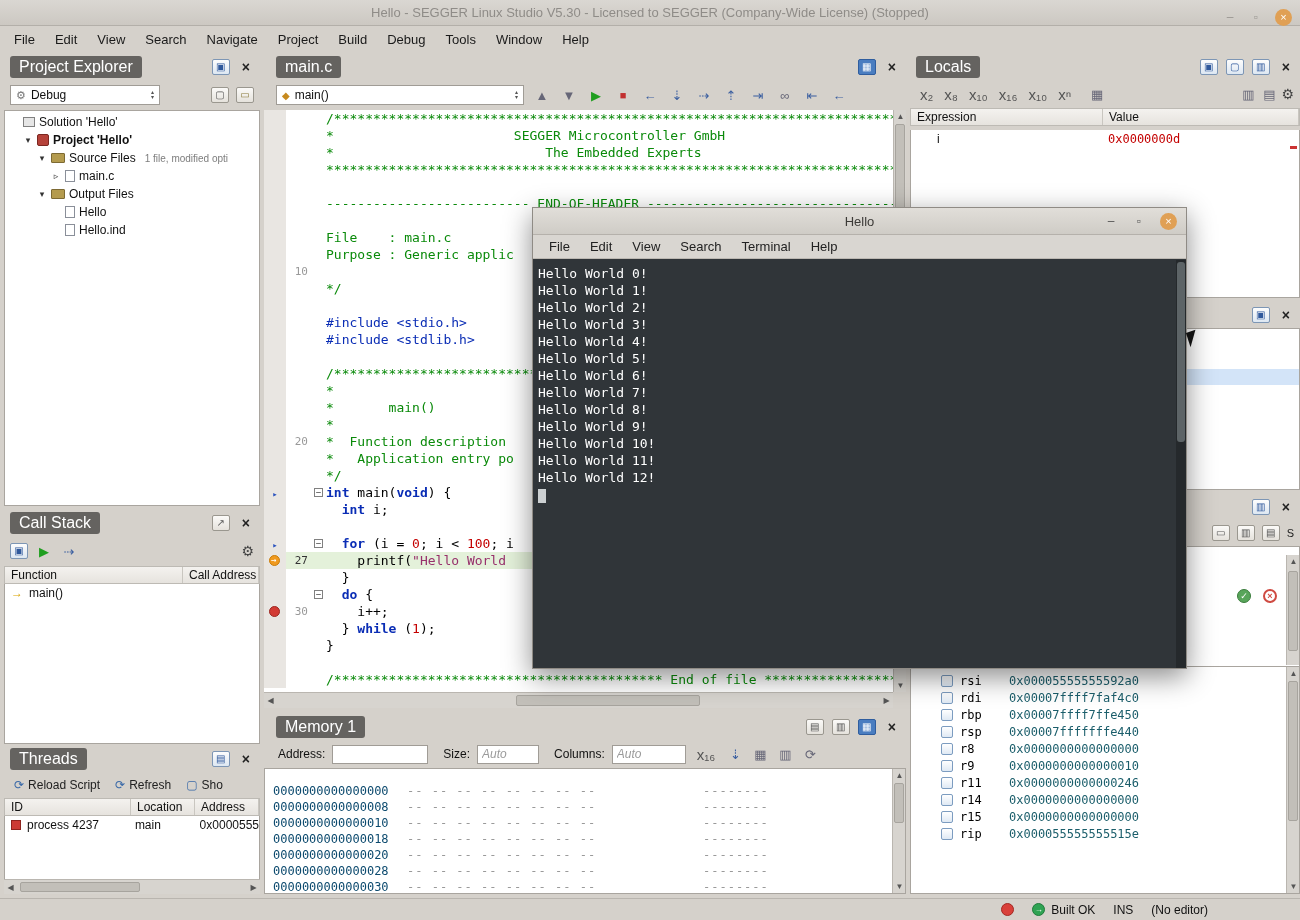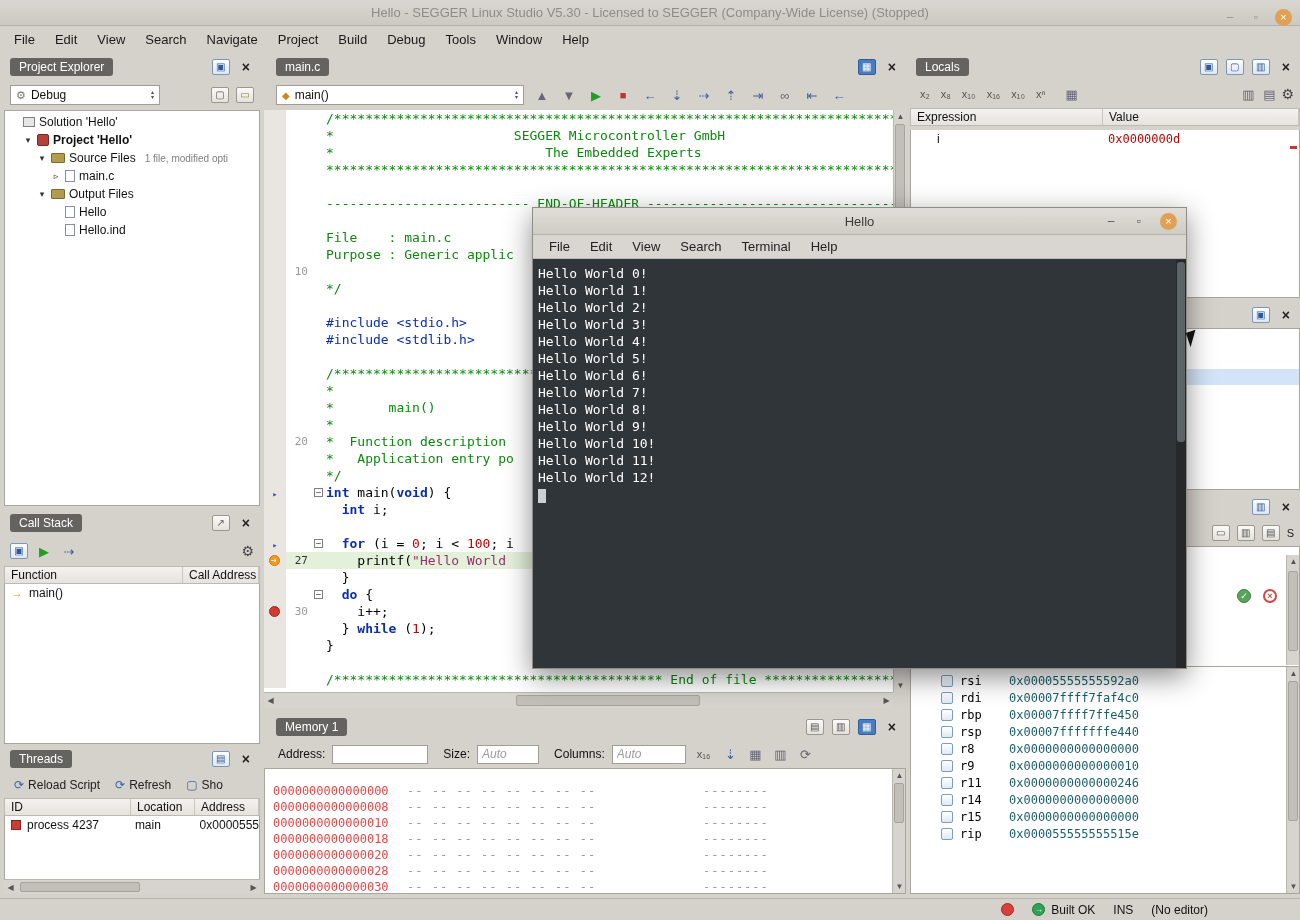--- a/index.html
+++ b/index.html
@@ -8,21 +8,21 @@
 
 .titlebar{position:absolute;left:0;top:0;width:100%;height:26px;background:linear-gradient(#dad7d2,#ccc8c2);border-bottom:1px solid #b3afa9;text-align:center;line-height:26px;color:#8f8c88;font-size:13px;}
 .winctrl{position:absolute;right:8px;top:4px;display:flex;gap:12px;align-items:center;}
 .winbtn{color:#9a9792;font-size:12px;width:14px;text-align:center;}
 .winclose{width:17px;height:17px;border-radius:50%;background:#e0a055;color:#fff;line-height:16px;font-size:11px;text-align:center;}
 .menubar{position:absolute;left:4px;top:27px;width:100%;height:24px;display:flex;align-items:center;}
 .menu-item{padding:3px 10px;font-size:13px;color:#1a1a1a;}
 
 .panel{position:absolute;}
 .phead{height:26px;display:flex;align-items:center;padding:0 6px;gap:8px;}
-.badge{background:#656360;color:#fff;border-radius:3px;padding:2px 9px;font-size:12px;white-space:nowrap;}
+.badge{background:#656360;color:#fff;border-radius:3px;padding:2px 9px;font-size:16px;white-space:nowrap;}
 .sp{flex:1;}
 .micon{width:18px;height:16px;border:1px solid #7d96b5;background:linear-gradient(#fdfdfd,#dde7f2);color:#30599c;font-size:10px;line-height:14px;text-align:center;border-radius:2px;flex:none;}
 .micon.active{background:#4a7dc0;color:#fff;border-color:#2f5d9e;}
 .micon.plain{border-color:#9a978f;color:#555;background:linear-gradient(#fbfaf8,#e5e2dc);}
 .xbtn{color:#222;font-size:14px;font-weight:bold;padding:0 4px;}
 .pbody{background:#fff;border:1px solid #a9a59f;position:absolute;left:0;right:0;bottom:0;overflow:hidden;}
 .ptool{height:30px;display:flex;align-items:center;padding:0 6px;gap:7px;}
 .combo{display:flex;align-items:center;background:#fff;border:1px solid #a09c96;height:20px;padding:0 5px;gap:5px;font-size:12px;}
 .spin{display:flex;flex-direction:column;font-size:6px;color:#555;line-height:5px;margin-left:auto;}
 .colhead{display:flex;background:linear-gradient(#f4f2ef,#e6e3de);border:1px solid #bdbab4;height:18px;font-size:12px;}
@@ -76,27 +76,27 @@
 .tmenu-item{padding:2px 10px;font-size:13px;color:#222;}
 .term-body{position:absolute;top:52px;left:0;right:10px;bottom:0;background:#303539;font-family:"DejaVu Sans Mono",monospace;font-size:13px;color:#fff;padding:5px 0 0 5px;overflow:hidden;}
 .tline{height:17px;line-height:17px;white-space:pre;}
 .tcursor{display:inline-block;width:8px;height:14px;background:#ccd0d2;vertical-align:middle;}
 .term-scroll{position:absolute;right:0;top:52px;bottom:0;width:10px;background:#25292c;}
 .term-thumb{position:absolute;left:1px;right:1px;top:2px;height:44%;background:#5d6467;border-radius:3px;}
 
 .lrow{display:flex;height:17px;align-items:center;font-size:12px;}
 .lexp{width:190px;padding-left:26px;}
 .lval{color:#c40000;font-family:"DejaVu Sans Mono",monospace;padding-left:7px;}
-.rbtn{color:#555;font-size:11px;padding:1px 3px;border:1px solid transparent;}
+.rbtn{color:#555;font-size:15px;padding:1px 3px;border:1px solid transparent;}
 .rrow{display:flex;align-items:center;height:17px;gap:7px;padding-left:30px;font-size:12px;}
 .regicon{width:12px;height:12px;border:1px solid #7c9cc0;background:linear-gradient(#fff,#dfe9f4);border-radius:2px;flex:none;}
 .rname{width:42px;font-family:"DejaVu Sans Mono",monospace;color:#000;}
 .rval{color:#1b5e6b;font-family:"DejaVu Sans Mono",monospace;}
 .mrow{display:flex;height:16px;line-height:16px;font-family:"DejaVu Sans Mono",monospace;font-size:12px;}
-.maddr{width:142px;color:#ef4444;padding-left:8px;flex:none;}
+.maddr{width:142px;color:#0c4a6e;padding-left:8px;flex:none;}
 .mbytes{width:296px;color:#9a9a9a;letter-spacing:1px;flex:none;}
 .mascii{color:#9a9a9a;letter-spacing:1px;}
 .tbi{background:#fff;border:1px solid #a09c96;height:19px;font-size:12px;padding:0 4px;font-family:"Liberation Sans",sans-serif;}
 .tbi::placeholder{font-style:italic;color:#9a9a9a;}
 .tlab{font-size:12px;color:#111;}
 
 .csrow{display:flex;align-items:center;height:18px;gap:6px;padding-left:6px;}
 .csarrow{color:#d9a400;font-weight:bold;}
 .throw{display:flex;align-items:center;height:17px;font-size:12px;}
 .thsq{width:10px;height:10px;background:#cc3b35;border:1px solid #8e231e;margin:0 6px 0 6px;flex:none;}

